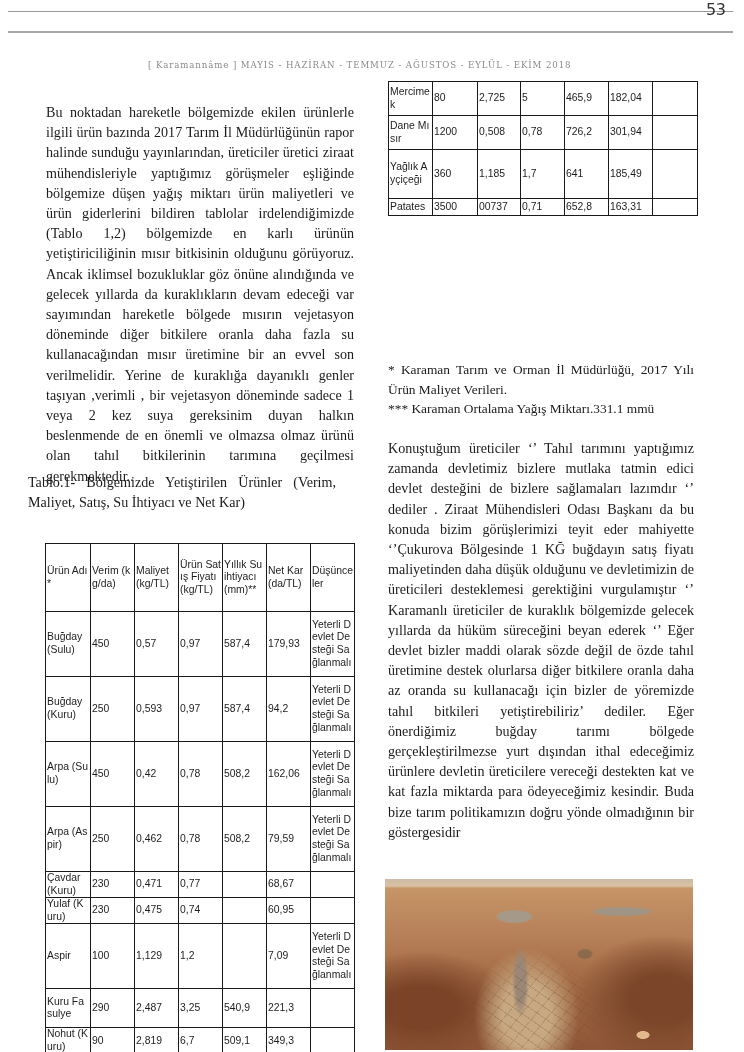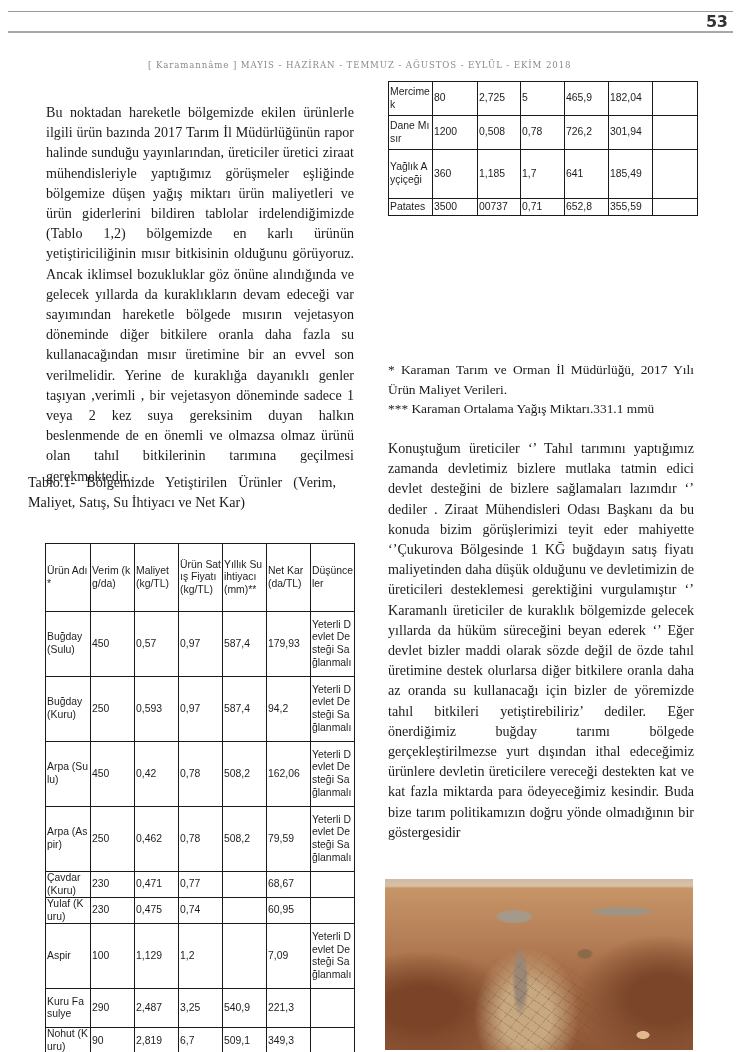--- a/index.html
+++ b/index.html
@@ -3,21 +3,21 @@
 <meta charset="utf-8">
 <style>
   * { box-sizing: border-box; margin: 0; padding: 0; }
   html, body { width: 744px; height: 1052px; background: #ffffff; overflow: hidden; }
   body { position: relative; font-family: "Liberation Serif", "DejaVu Serif", serif; color: #1a1a1a; }
 
   .hdr-line { position: absolute; left: 8px; width: 725px; height: 1px; background: #9a9a9a; }
   .hdr-line.top { top: 11px; }
   .hdr-line.bot { top: 31px; height: 2px; background: #a8a8a8; }
   .hdr-text { position: absolute; top: 14px; left: 148px; font-family: "DejaVu Serif", serif; font-size: 8.6px; letter-spacing: 0.9px; color: #8a8a8a; white-space: nowrap; margin-top: 46px; }
-  .page-num { position: absolute; top: 12px; left: 706px; font-family: "DejaVu Sans", sans-serif; font-size: 16px; font-weight: bold; color: #333; letter-spacing: -0.5px; }
+  .page-num { position: absolute; top: 0; left: 706px; font-family: "DejaVu Sans", sans-serif; font-size: 16px; font-weight: normal; color: #333; letter-spacing: -0.5px; }
 
   .para { position: absolute; font-size: 14.1px; line-height: 20.2px; text-align: justify; color: #1b1b1b; }
   .para-left { left: 46px; top: 58px; width: 308px; margin-top: 44px; }
   .caption { position: absolute; left: 28px; top: 472px; width: 308px; font-size: 14.1px; line-height: 20px; text-align: justify; }
   .notes { position: absolute; left: 388px; top: 320px; width: 306px; font-size: 13.4px; line-height: 19.6px; text-align: justify; margin-top: 40px; }
   .para-right { left: 388px; top: 438px; width: 306px; }
 
   table.grid { position: absolute; border-collapse: collapse; font-family: "Liberation Sans", "DejaVu Sans", sans-serif; font-size: 10.4px; line-height: 12.6px; color: #1d1d1d; table-layout: fixed; }
   table.grid td { border: 1.6px solid #1a1a1a; vertical-align: middle; padding: 0 1px; overflow: hidden; white-space: normal; word-break: break-all; }
   table.grid td.nowrap { white-space: nowrap; word-break: normal; }
@@ -200,21 +200,21 @@
       <td>641</td>
       <td>185,49</td>
       <td></td>
     </tr>
     <tr style="height:17px">
       <td class="nowrap">Patates</td>
       <td>3500</td>
       <td>00737</td>
       <td>0,71</td>
       <td>652,8</td>
-      <td>355,59</td>
+      <td>163,31</td>
       <td></td>
     </tr>
   </tbody>
 </table>
 
 <div class="notes">
   <div>*  Karaman Tarım ve Orman İl Müdürlüğü, 2017 Yılı Ürün Maliyet Verileri.</div>
   <div>***  Karaman Ortalama  Yağış Miktarı.331.1 mmü</div>
 </div>
 

